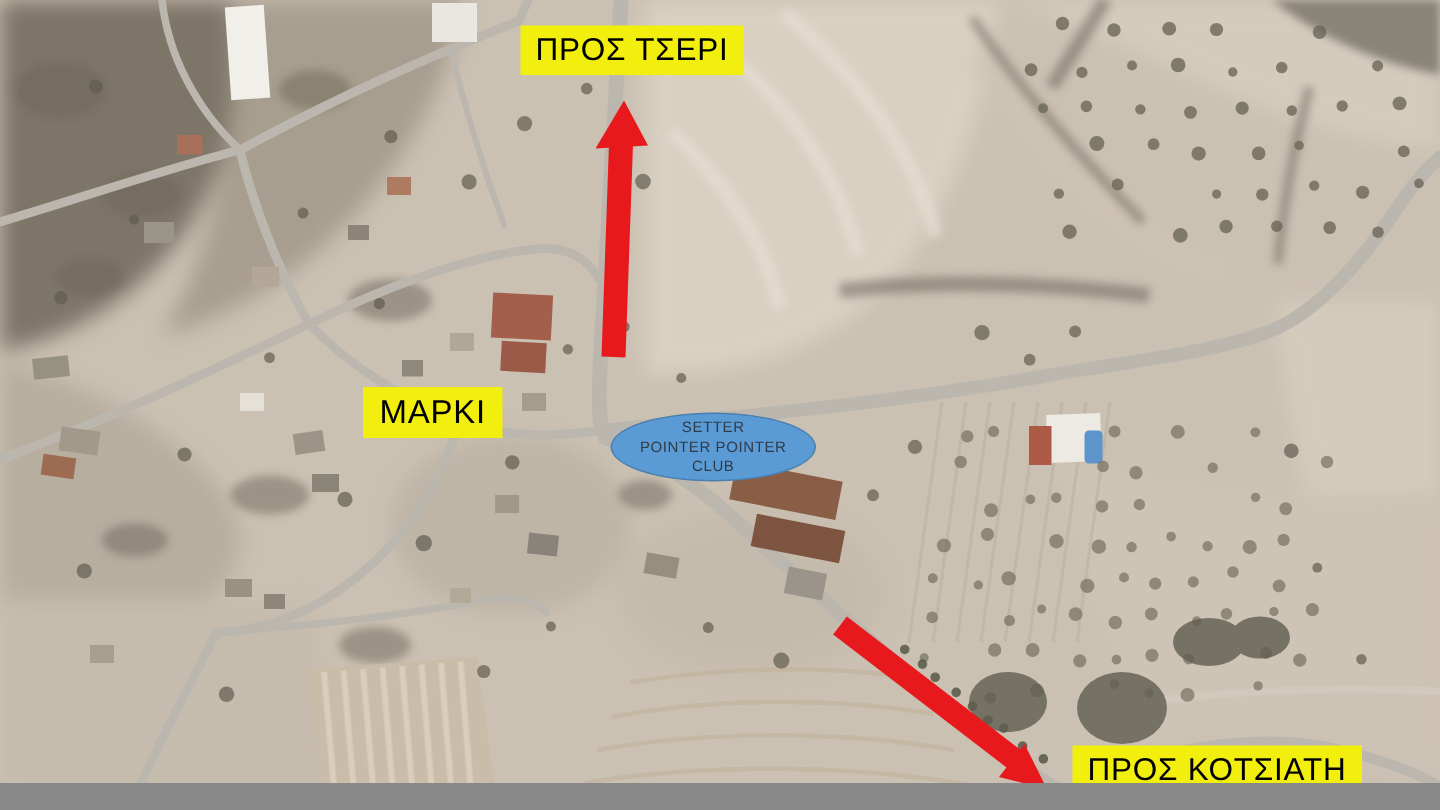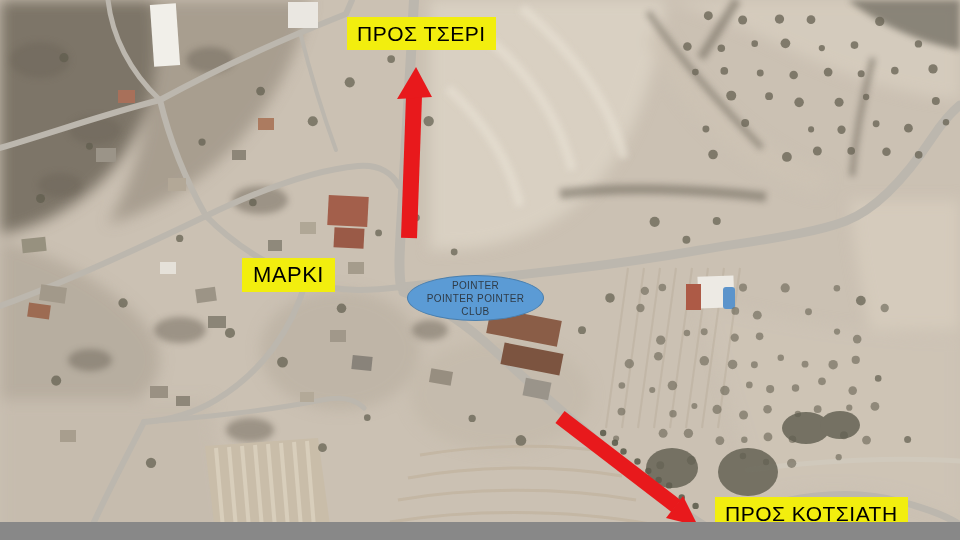--- a/index.html
+++ b/index.html
@@ -330,18 +330,18 @@
     </g>
   </svg>
 
   <div class="map-label" id="label-tseri">ΠΡΟΣ ΤΣΕΡΙ</div>
 
   <div class="map-label" id="label-kotsiati">ΠΡΟΣ ΚΟΤΣΙΑΤΗ</div>
 
   <div class="map-label" id="label-marki">ΜΑΡΚΙ</div>
 
   <div class="club-badge">
-    <div>POINTER</div>
+    <div>SETTER</div>
     <div>POINTER POINTER</div>
     <div>CLUB</div>
   </div>
 
 </div>
 
 </body></html>

